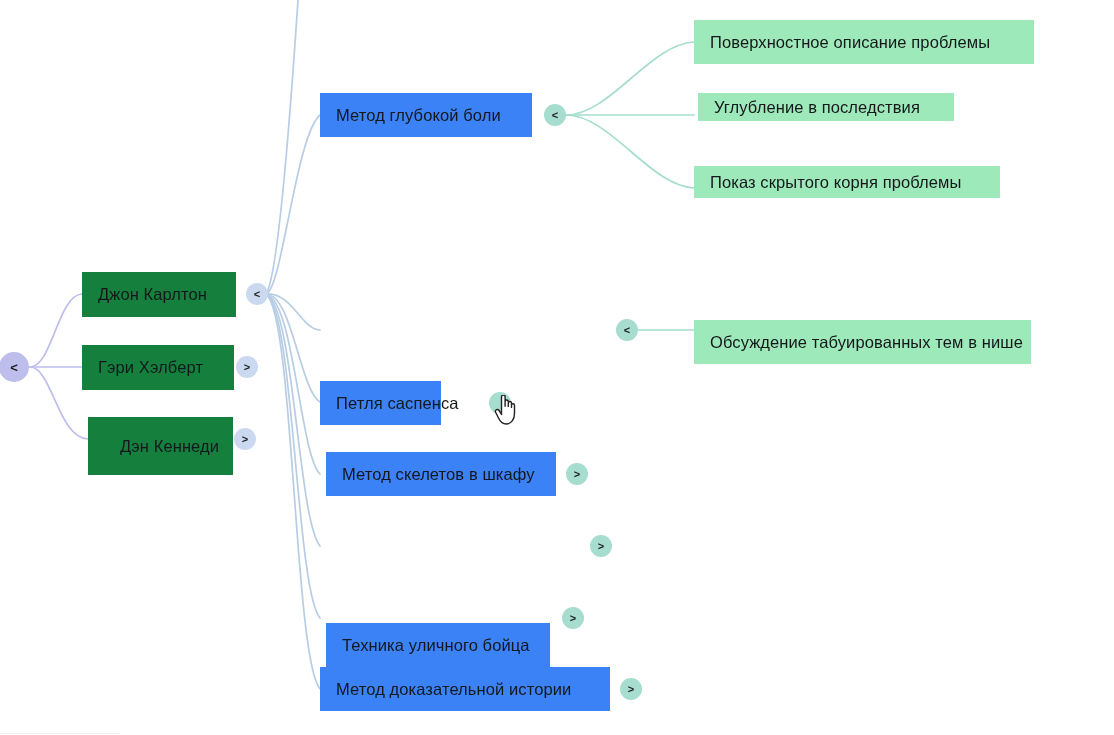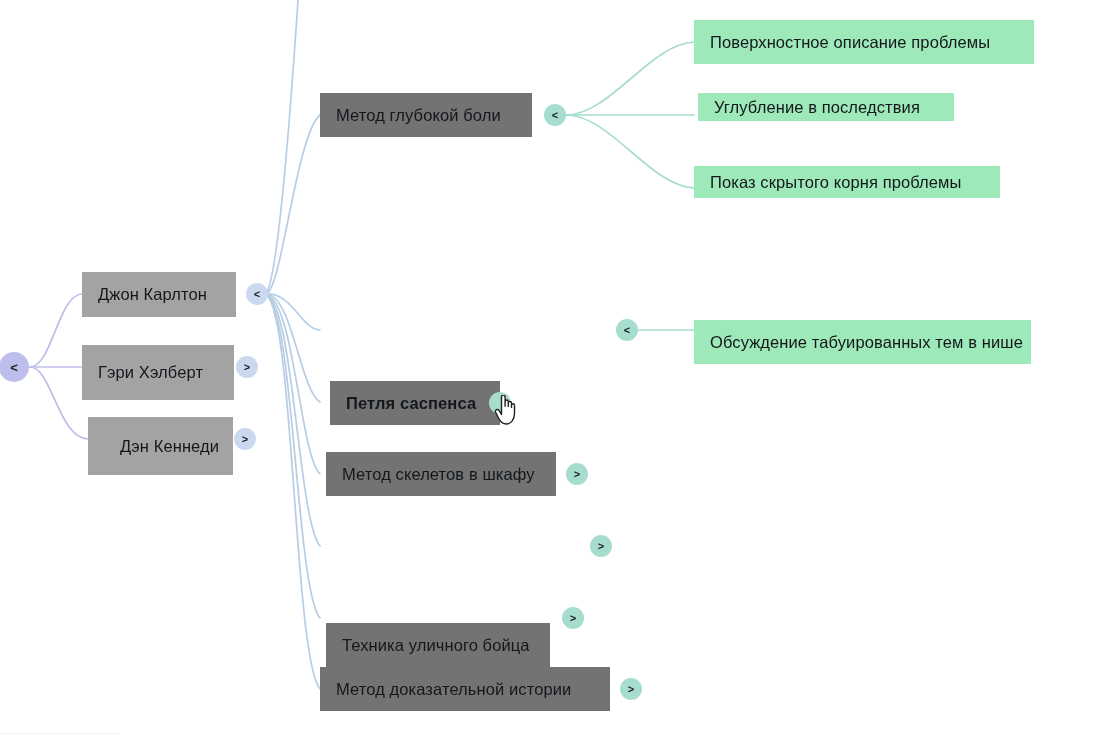--- a/index.html
+++ b/index.html
@@ -39,22 +39,22 @@
     display: flex;
     align-items: center;
     border-radius: 0;
     padding: 0 16px;
     white-space: nowrap;
     color: #14181c;
     font-size: 16.5px;
     line-height: 1;
     letter-spacing: 0.1px;
   }
-  .node.lvl1 { background: #a3a3a3; }
-  .node.lvl2 { background: #737373; }
+  .node.lvl1 { background: #15803d; }
+  .node.lvl2 { background: #3b82f6; }
   .node.lvl3 { background: #9ee9b9; }
 
   
   .toggle {
     position: absolute;
     box-sizing: border-box;
     width: 22px;
     height: 22px;
     border-radius: 50%;
     display: flex;
@@ -123,32 +123,32 @@
         <path d="M638,330 L694,330"></path>
       </g>
     </g>
   </svg>
 
   <div class="toggle root" style="left:-1px; top:352px;">&lt;</div>
 
   <div class="node lvl1" style="left:82px; top:272px; width:154px; height:45px;">Джон Карлтон</div>
   <div class="toggle blue green" style="left:246px; top:283px; background:#cbd9f0;">&lt;</div>
 
-  <div class="node lvl1" style="left:82px; top:345px; width:152px; height:55px;">Гэри Хэлберт</div>
+  <div class="node lvl1" style="left:82px; top:345px; width:152px; height:45px;">Гэри Хэлберт</div>
   <div class="toggle blue" style="left:236px; top:356px;">&gt;</div>
 
   <div class="node lvl1" style="left:88px; top:417px; width:145px; height:58px;padding-left:32px;">Дэн Кеннеди</div>
   <div class="toggle blue" style="left:234px; top:428px;">&gt;</div>
 
   <div class="node lvl2" style="left:320px; top:93px; width:212px; height:44px;">Метод глубокой боли</div>
   <div class="toggle green" style="left:544px; top:104px;">&lt;</div>
 
   <div class="toggle green" style="left:616px; top:319px;">&lt;</div>
 
-  <div class="node lvl2" style="left:330px; top:381px; width:170px; height:44px;font-weight:bold;">Петля саспенса</div>
+  <div class="node lvl2" style="left:320px; top:381px; width:121px; height:44px;">Петля саспенса</div>
   <div class="toggle green" style="left:489px; top:392px;"></div>
 
   <div class="node lvl2" style="left:326px; top:452px; width:230px; height:44px;">Метод скелетов в шкафу</div>
   <div class="toggle green" style="left:566px; top:463px;">&gt;</div>
 
   <div class="toggle green" style="left:590px; top:535px;">&gt;</div>
 
   <div class="node lvl2" style="left:326px; top:596px; width:224px; height:44px;margin-top:27px;">Техника уличного бойца</div>
   <div class="toggle green" style="left:562px; top:607px;">&gt;</div>
 

